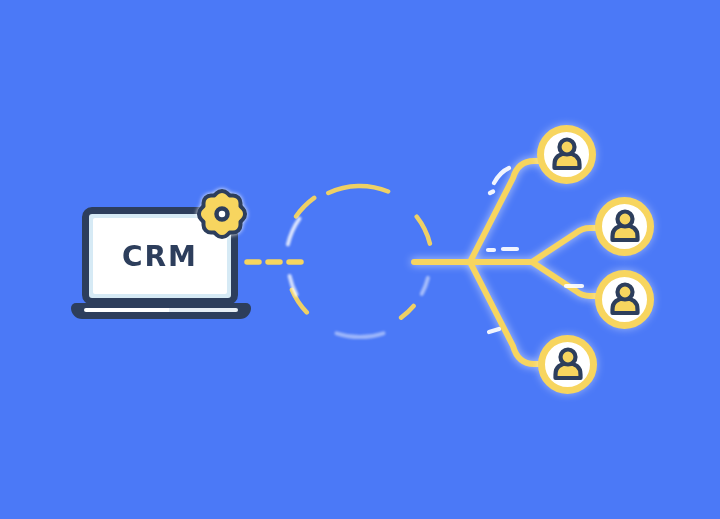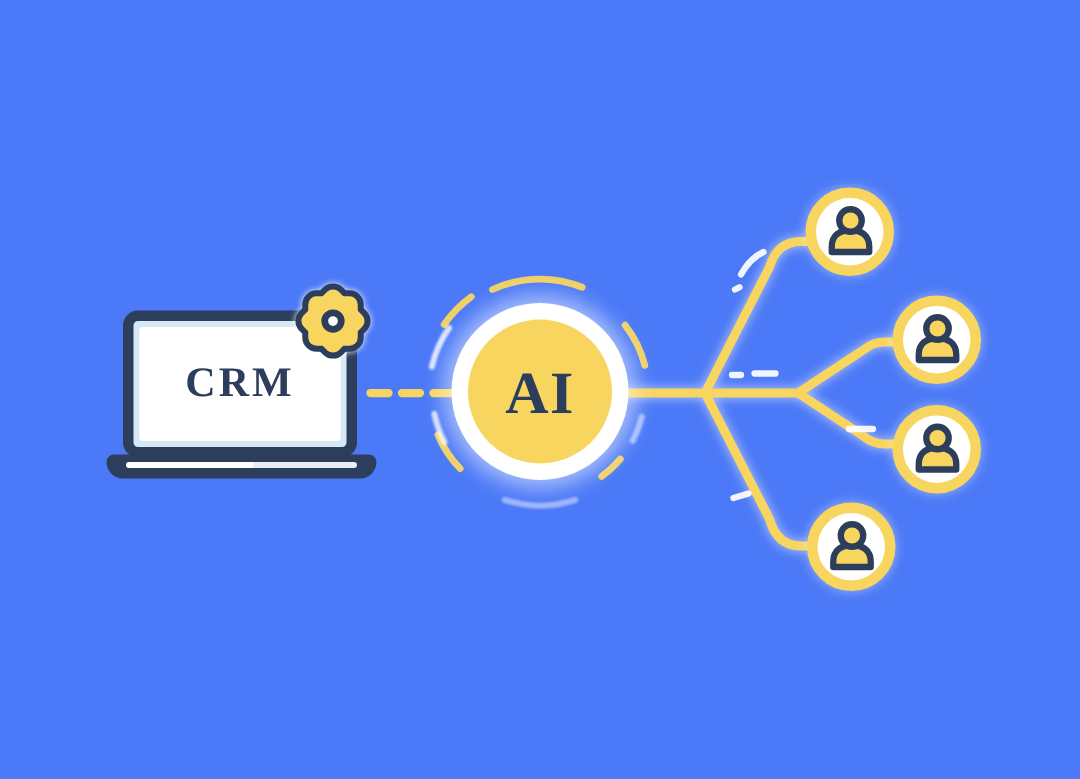--- a/index.html
+++ b/index.html
@@ -4,21 +4,21 @@
 <style>
   :root{
     --bg:#4B79F7;
     --yellow:#F7D55F;
     --navy:#2D3E5C;
     --light-blue:#D6EAF5;
   }
   *{margin:0;padding:0;box-sizing:border-box;}
   html,body{width:720px;height:519px;overflow:hidden;}
   body{font-family:"DejaVu Sans","Liberation Sans",sans-serif;background:var(--bg);}
-  .canvas{position:relative;width:720px;height:519px;background:var(--bg);overflow:hidden;font-family:Liberation Serif, serif;}
+  .canvas{position:relative;width:720px;height:519px;background:var(--bg);overflow:hidden;}
 
   
   svg.connections{position:absolute;left:0;top:0;}
   .dash-line{stroke:var(--yellow);stroke-width:5.5;stroke-linecap:round;stroke-dasharray:12 9;fill:none;}
   .tree{stroke:var(--yellow);stroke-width:6;stroke-linecap:round;stroke-linejoin:round;fill:none;
         filter:drop-shadow(0 0 4px rgba(255,255,255,.65));}
   .arc-yellow{stroke:var(--yellow);stroke-width:4.5;stroke-linecap:round;fill:none;opacity:.95;
         filter:blur(.4px);}
   .arc-white{stroke:#ffffff;stroke-width:4;stroke-linecap:round;fill:none;filter:blur(.8px);}
   .speed{stroke:#ffffff;stroke-width:4.2;stroke-linecap:round;fill:none;opacity:.92;filter:blur(.3px);}
@@ -109,25 +109,20 @@
   </div>
 
   <svg class="gear" width="52" height="52" viewBox="-26 -26 52 52">
     <rect class="tooth-stroke" x="-16.5" y="-16.5" width="33" height="33" rx="5.5"></rect>
     <rect class="tooth-stroke" x="-16.5" y="-16.5" width="33" height="33" rx="5.5" transform="rotate(45)"></rect>
     <rect class="tooth-fill" x="-16.5" y="-16.5" width="33" height="33" rx="5.5"></rect>
     <rect class="tooth-fill" x="-16.5" y="-16.5" width="33" height="33" rx="5.5" transform="rotate(45)"></rect>
     <circle class="gear-hole" r="5.5"></circle>
   </svg>
 
-  <div class="ai-node">
-    <div class="core">
-      <span class="ai-label">AI</span>
-    </div>
-  </div>
 
   <div class="user-node n1">
     <svg width="38" height="38" viewBox="-19 -19 38 38">
       <path class="person-body" d="M -12.5 13 L -12.5 9.5 C -12.5 1.5 -7 -1.5 0 -1.5 C 7 -1.5 12.5 1.5 12.5 9.5 L 12.5 13 Z"></path>
       <circle class="person-head" cx="0" cy="-8" r="7.5"></circle>
     </svg>
   </div>
   <div class="user-node n2">
     <svg width="38" height="38" viewBox="-19 -19 38 38">
       <path class="person-body" d="M -12.5 13 L -12.5 9.5 C -12.5 1.5 -7 -1.5 0 -1.5 C 7 -1.5 12.5 1.5 12.5 9.5 L 12.5 13 Z"></path>

